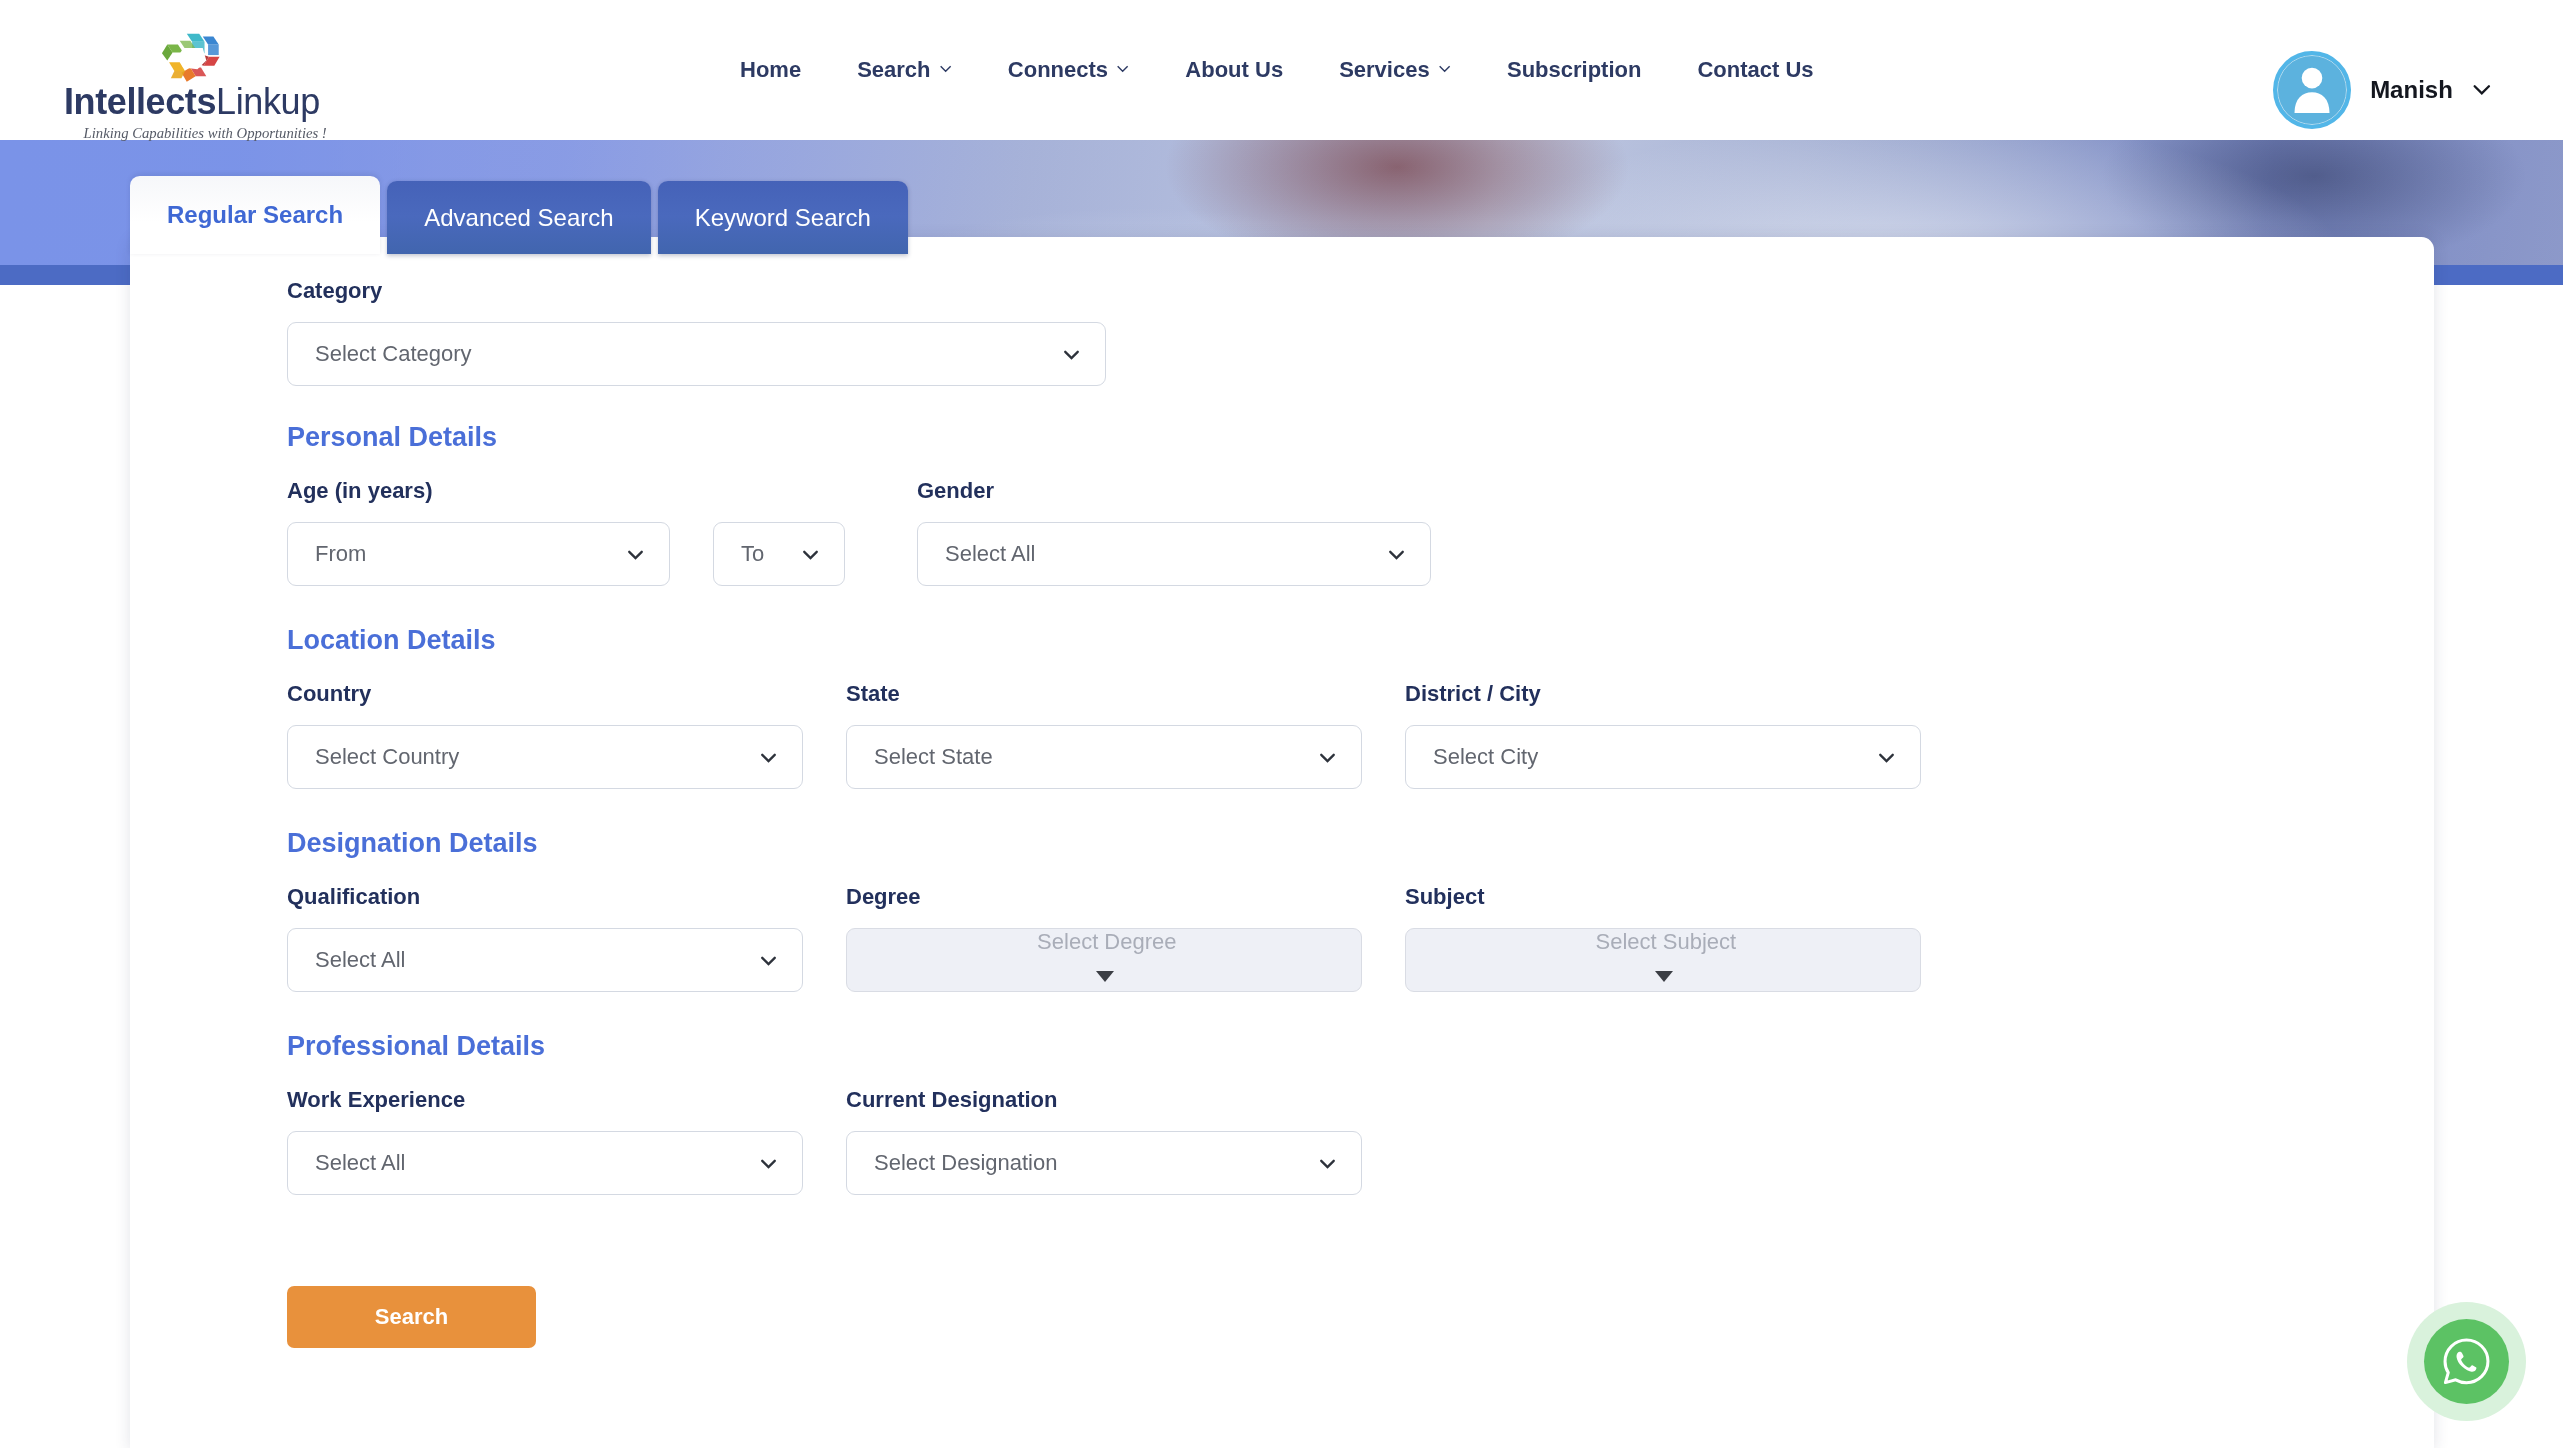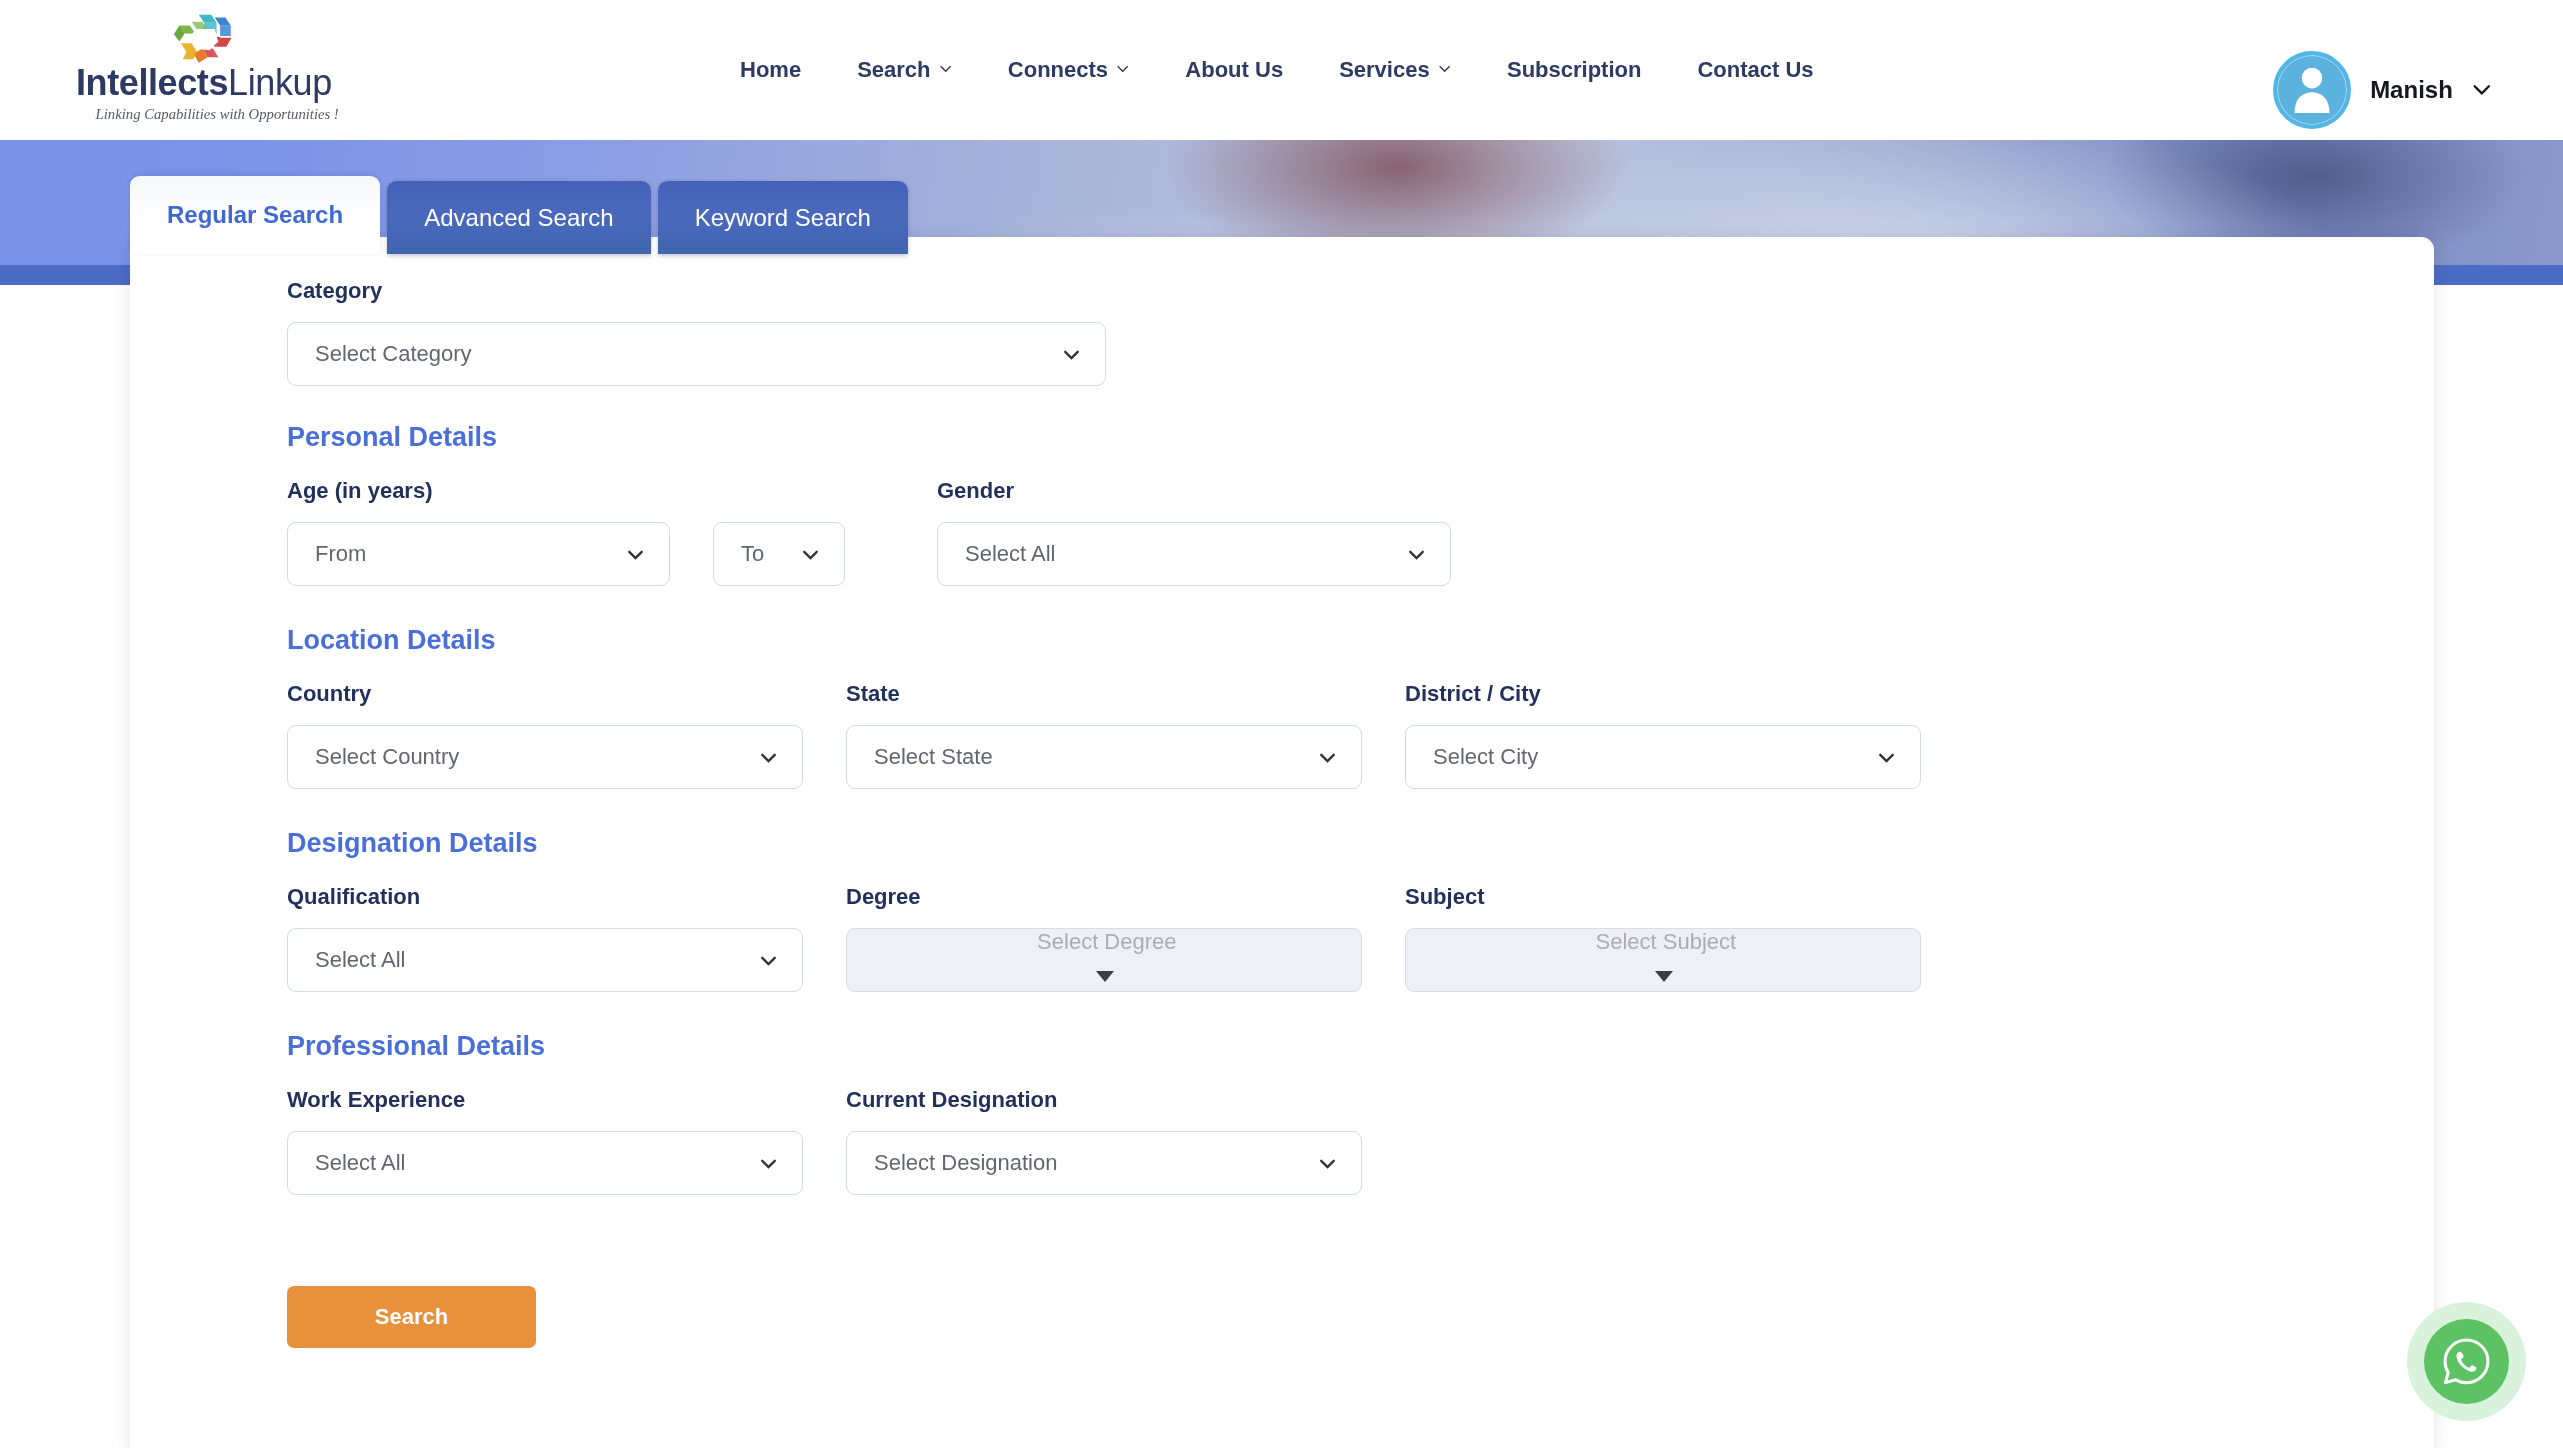--- a/index.html
+++ b/index.html
@@ -21,24 +21,23 @@
     height: 140px;
     background: #ffffff;
     display: flex;
     align-items: center;
     z-index: 30;
   }
 
   .logo-block {
     position: absolute;
     left: 64px;
-    top: 13px;
+    top: 32px;
     width: 267px;
     height: 102px;
-    margin-left: 12px;
   }
   .logo-hex {
     position: absolute;
     left: 96px; top: 0;
     width: 66px; height: 55px;
   }
   .logo-wordmark {
     position: absolute;
     left: 0; top: 49px;
     width: 267px;
@@ -258,21 +257,21 @@
   .mb-cat { margin-bottom: 36px; }
 
   
   .w-cat  { width: 819px; }
   .w-from { width: 383px; gap: 16px; }
   .w-to   { width: 132px; }
   .w-gen  { width: 514px; }
   .w-col  { width: 516px; }
 
   .gap-age { margin-left: 43px; }
-  .gap-gen { margin-left: 92px; }
+  .gap-gen { margin-left: 72px; }
   .gap-col { margin-left: 43px; }
 
   .sect { margin-bottom: 39px; }
 
   .search-btn {
     margin-top: 52px;
     width: 249px;
     height: 62px;
     background: #e8913c;
     border: none;

